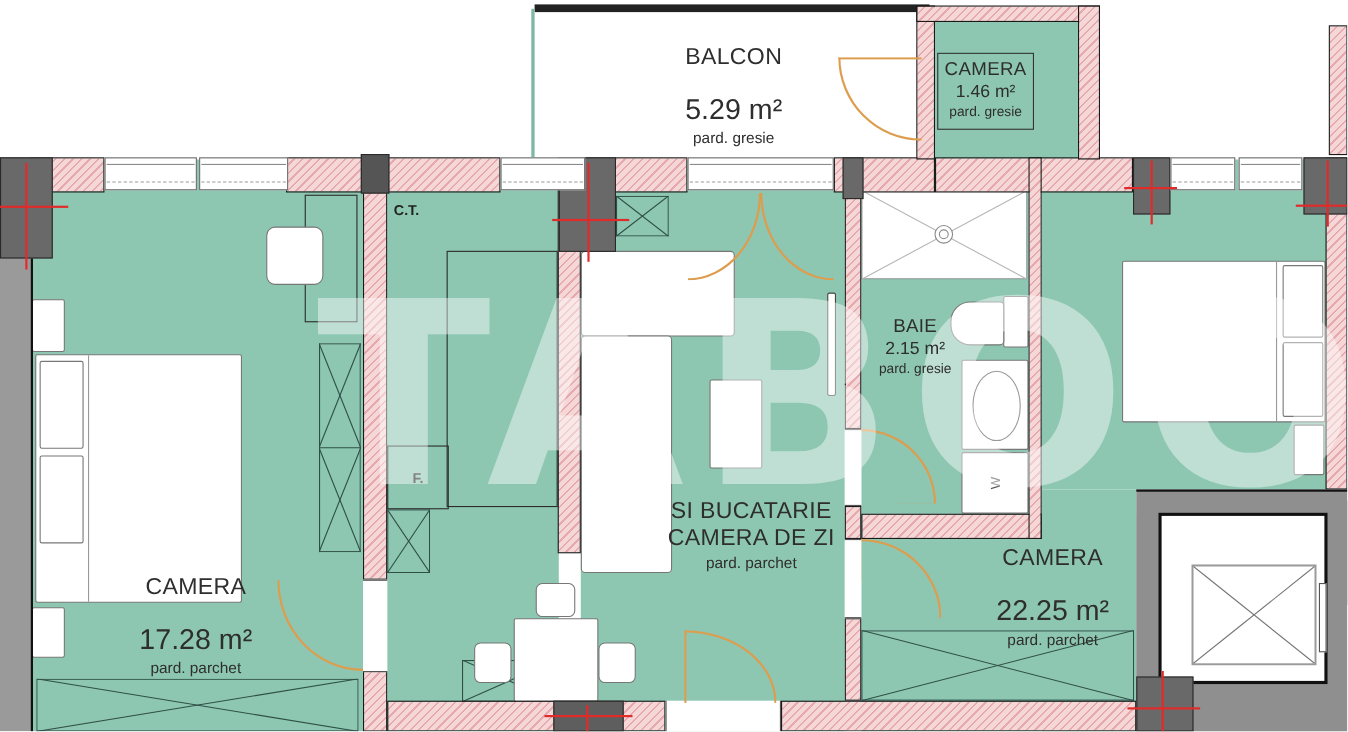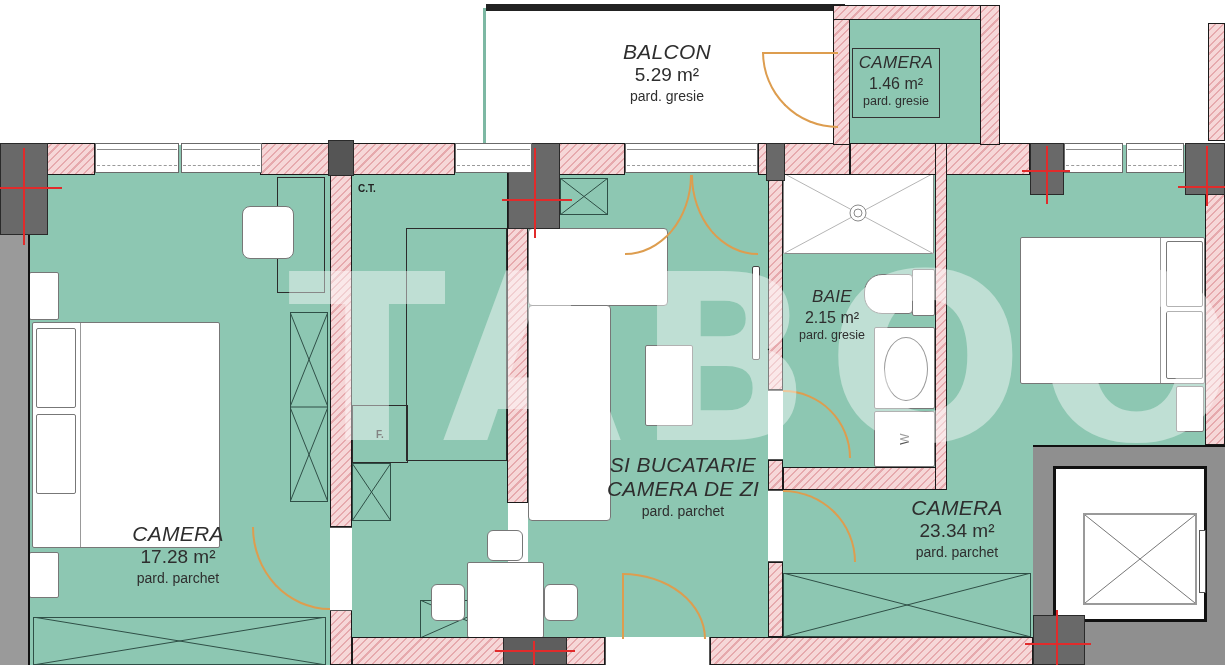--- a/index.html
+++ b/index.html
@@ -17,27 +17,27 @@
   .gaph{border-left:1px solid #555;border-right:1px solid #555;}
   .furn{position:absolute;background:#fff;border:1px solid #777;box-sizing:border-box;border-radius:2px;z-index:8;}
   .outline{position:absolute;border:1px solid #2b2b2b;box-sizing:border-box;z-index:8;}
   .arc{position:absolute;box-sizing:border-box;border:0 solid #dd9d4f;z-index:14;}
   .arc-bl{border-bottom-left-radius:100% 100%;border-left-width:2px;border-bottom-width:2px;}
   .arc-br{border-bottom-right-radius:100% 100%;border-right-width:2px;border-bottom-width:2px;}
   .arc-tr{border-top-right-radius:100% 100%;border-top-width:2px;border-right-width:2px;}
   .mrk{position:absolute;background:#e12b2b;z-index:15;}
   .xsvg{position:absolute;z-index:8;}
   .lbl{position:absolute;text-align:center;color:#2e2e2e;z-index:60;line-height:1.15;}
-  .lbl .nm{font-size:21px;letter-spacing:.3px;font-style:italic;}
-  .lbl .ar{font-size:19px;margin-top:0;}
+  .lbl .nm{font-size:21px;letter-spacing:.3px;}
+  .lbl .ar{font-size:26px;margin-top:21px;}
   .lbl .fl{font-size:14px;margin-top:2px;}
   .lbl.sm .nm{font-size:17px;}
   .lbl.sm .ar{font-size:16px;margin-top:2px;}
   .lbl.sm .fl{font-size:12.5px;margin-top:1px;}
-  .tag{position:absolute;font-size:10px;font-weight:bold;color:#222;z-index:60;}
+  .tag{position:absolute;font-size:13px;font-weight:bold;color:#222;z-index:60;}
   .badge{position:absolute;left:12px;top:80px;width:394px;height:60px;background:#e3131a;color:#fff;
          display:flex;align-items:center;justify-content:center;font-size:34px;font-weight:800;
          letter-spacing:1.5px;z-index:70;}
   .wm{position:absolute;left:288px;top:244px;font-size:232px;font-weight:700;color:rgba(255,255,255,.44);
       z-index:50;letter-spacing:14px;line-height:1;font-family:"DejaVu Sans",sans-serif;pointer-events:none;}
   .balc{position:absolute;left:486px;top:5px;width:359px;height:140px;background:#fff;z-index:6;}
 </style>
 </head>
 <body>
 
@@ -232,19 +232,19 @@
     <div class="nm">CAMERA DE ZI</div>
     <div class="fl">pard. parchet</div>
   </div>
   <div class="lbl sm" style="left:762px;top:287px;width:140px;">
     <div class="nm">BAIE</div>
     <div class="ar">2.15 m²</div>
     <div class="fl">pard. gresie</div>
   </div>
   <div class="lbl" style="left:868px;top:496px;width:178px;">
     <div class="nm">CAMERA</div>
-    <div class="ar">23.34 m²</div>
+    <div class="ar">22.25 m²</div>
     <div class="fl">pard. parchet</div>
   </div>
   <div class="tag" style="left:358px;top:183px;">C.T.</div>
 
 
 </div>
 
 </body></html>

